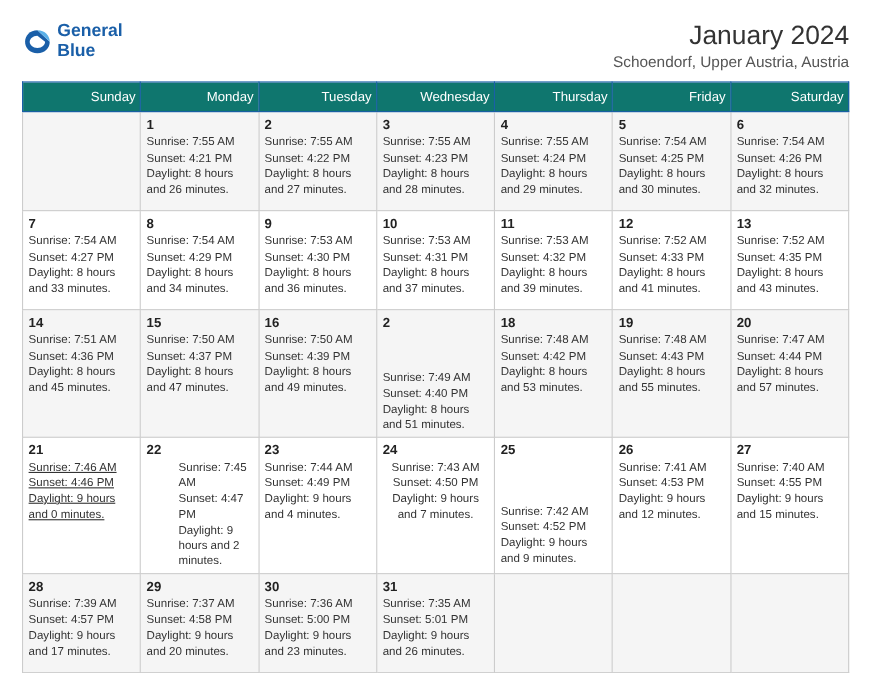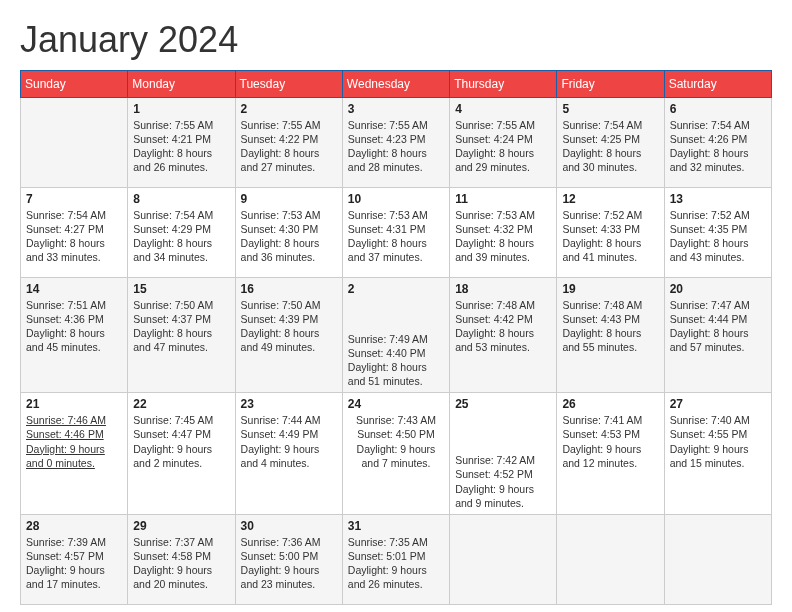--- a/index.html
+++ b/index.html
@@ -22,40 +22,40 @@
       gap: 4px;
     }
     .logo-icon {
       width: 28px;
       height: 28px;
     }
     .title-block {
       text-align: right;
     }
     .month-title {
-      font-size: 36px;
+      font-size: 24px;
       font-weight: normal;
       color: #333;
       line-height: 1.1;
     }
     .location {
       font-size: 14px;
       color: #555;
       margin-top: 2px;
     }
     table {
       width: 100%;
       border-collapse: collapse;
       font-size: 11px;
     }
     thead tr th {
-      background-color: #ef4444;
+      background-color: #0f766e;
       color: #fff;
       padding: 6px 4px;
-      text-align: left;
+      text-align: right;
       font-size: 12px;
       font-weight: normal;
       border: 1px solid #1a5fa8;
     }
     tbody tr td {
       border: 1px solid #ccc;
       vertical-align: top;
       padding: 4px 5px;
       min-height: 80px;
       height: 90px;
@@ -76,22 +76,34 @@
     .day-info {
       font-size: 10.5px;
       color: #333;
       line-height: 1.35;
     }
   </style>
 </head>
 <body>
 
 <div class="header">
+  <div class="logo">
+    <svg class="logo-icon" viewBox="0 0 40 40">
+      <path d="M20 5 C10 5 4 12 4 20 C4 28 10 35 20 35 C30 35 36 28 36 20" fill="#1a5fa8"></path>
+      <path d="M20 5 C30 5 36 12 36 20" fill="#5ab0e8"></path>
+      <path d="M20 12 C14 12 10 16 10 20 C10 24 14 28 20 28 C26 28 30 24 30 20" fill="#fff"></path>
+    </svg>
+    <div>
+      <div style="font-size:16px;font-weight:bold;color:#1a5fa8;">General</div>
+      <div style="font-size:16px;font-weight:bold;color:#1a5fa8;">Blue</div>
+    </div>
+  </div>
   <div class="title-block">
     <div class="month-title">January 2024</div>
+    <div class="location">Schoendorf, Upper Austria, Austria</div>
   </div>
 </div>
 
 <table>
   <thead>
     <tr>
     <th>Sunday</th>
         <th>Monday</th>
         <th>Tuesday</th>
         <th>Wednesday</th>
@@ -230,21 +242,21 @@
       </tr>
       <tr>
         <td>
           <div class="day-number">21</div>
           <div class="day-info" style="white-space: pre-line; text-decoration: underline;">Sunrise: 7:46 AM
 Sunset: 4:46 PM
 Daylight: 9 hours and 0 minutes.</div>
         </td>
         <td>
           <div class="day-number">22</div>
-          <div class="day-info" style="white-space: pre-line;">Sunrise: 7:45 AM
+          <div class="day-info" style="white-space: pre-line; margin-left: 29px;">Sunrise: 7:45 AM
 Sunset: 4:47 PM
 Daylight: 9 hours and 2 minutes.</div>
         </td>
         <td>
           <div class="day-number">23</div>
           <div class="day-info" style="white-space: pre-line;">Sunrise: 7:44 AM
 Sunset: 4:49 PM
 Daylight: 9 hours and 4 minutes.</div>
         </td>
         <td>

